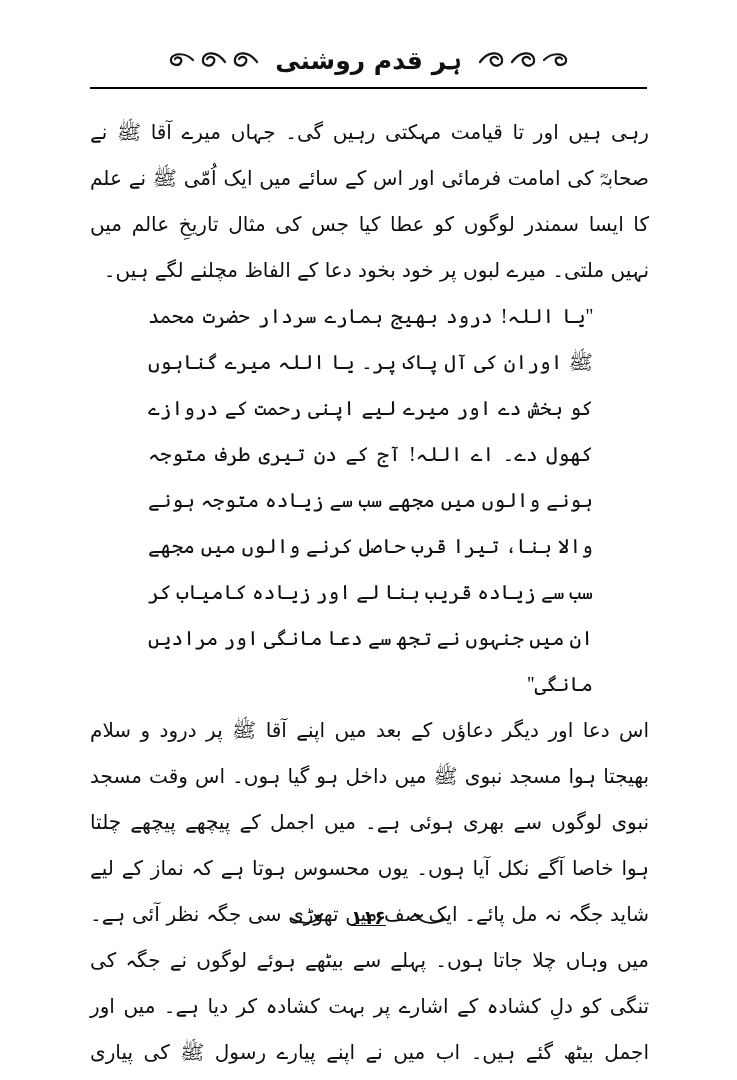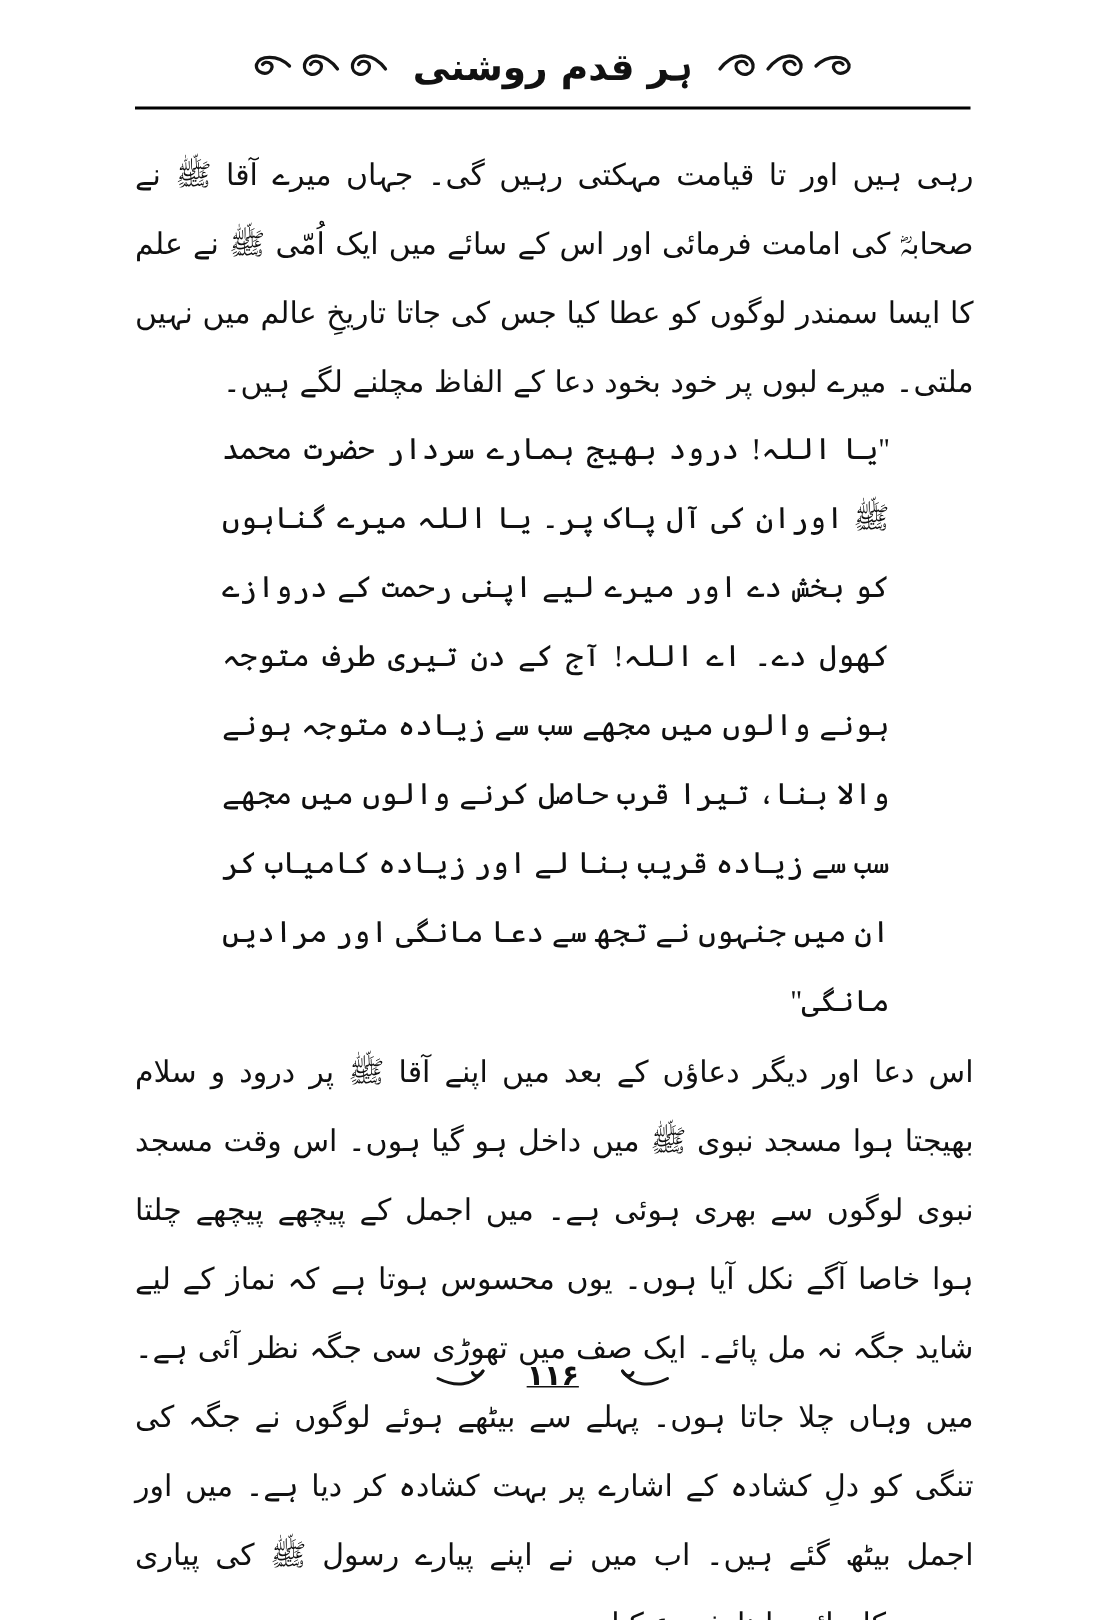--- a/index.html
+++ b/index.html
@@ -8,21 +8,21 @@
     position: relative;
     width: 737px;
     height: 1080px;
     margin: 0 auto;
     background: #ffffff;
     font-family: "DejaVu Sans", sans-serif;
     color: #111111;
     overflow: hidden;
   }
   
-  .page-header { padding-top: 24px; }
+  .page-header { padding-top: 40px; }
   .header-row {
     display: flex;
     align-items: center;
     justify-content: center;
     gap: 16px;
     height: 40px;
   }
   .title {
     margin: 0;
     font-size: 25px;
@@ -97,21 +97,21 @@
             <path d="M34 17 C42 6 54 6 56 14 C57 21 48 23 45 17 C43 12 50 10 52 14"></path>
             <path d="M66 15 C74 7 86 8 88 14 C89 20 80 22 78 17 C76 13 82 11 84 14"></path>
           </g>
         </svg>
       </span>
     </div>
     <div class="rule"></div>
   </header>
 
   <main class="content">
-    <p class="para">رہی ہیں اور تا قیامت مہکتی رہیں گی۔ جہاں میرے آقا ﷺ نے صحابہؓ کی امامت فرمائی اور اس کے سائے میں ایک اُمّی ﷺ نے علم کا ایسا سمندر لوگوں کو عطا کیا جس کی جاتا تاریخِ عالم میں نہیں ملتی۔ میرے لبوں پر خود بخود دعا کے الفاظ مچلنے لگے ہیں۔</p>
+    <p class="para">رہی ہیں اور تا قیامت مہکتی رہیں گی۔ جہاں میرے آقا ﷺ نے صحابہؓ کی امامت فرمائی اور اس کے سائے میں ایک اُمّی ﷺ نے علم کا ایسا سمندر لوگوں کو عطا کیا جس کی مثال تاریخِ عالم میں نہیں ملتی۔ میرے لبوں پر خود بخود دعا کے الفاظ مچلنے لگے ہیں۔</p>
     <blockquote class="quote">''یا اللہ! درود بھیج ہمارے سردار حضرت محمد ﷺ اوران کی آل پاک پر۔ یا اللہ میرے گناہوں کو بخش دے اور میرے لیے اپنی رحمت کے دروازے کھول دے۔ اے اللہ! آج کے دن تیری طرف متوجہ ہونے والوں میں مجھے سب سے زیادہ متوجہ ہونے والا بنا، تیرا قرب حاصل کرنے والوں میں مجھے سب سے زیادہ قریب بنا لے اور زیادہ کامیاب کر ان میں جنہوں نے تجھ سے دعا مانگی اور مرادیں مانگی''</blockquote>
     <p class="para">اس دعا اور دیگر دعاؤں کے بعد میں اپنے آقا ﷺ پر درود و سلام بھیجتا ہوا مسجد نبوی ﷺ میں داخل ہو گیا ہوں۔ اس وقت مسجد نبوی لوگوں سے بھری ہوئی ہے۔ میں اجمل کے پیچھے پیچھے چلتا ہوا خاصا آگے نکل آیا ہوں۔ یوں محسوس ہوتا ہے کہ نماز کے لیے شاید جگہ نہ مل پائے۔ ایک صف میں تھوڑی سی جگہ نظر آئی ہے۔ میں وہاں چلا جاتا ہوں۔ پہلے سے بیٹھے ہوئے لوگوں نے جگہ کی تنگی کو دلِ کشادہ کے اشارے پر بہت کشادہ کر دیا ہے۔ میں اور اجمل بیٹھ گئے ہیں۔ اب میں نے اپنے پیارے رسول ﷺ کی پیاری مسجد کا جائزہ لینا شروع کیا</p>
   </main>
 
   <footer class="page-footer">
     <span class="foot-orn">
       <svg width="34" height="16" viewBox="0 0 34 16" aria-hidden="true">
         <g fill="none" stroke="currentColor" stroke-width="2" stroke-linecap="round">
           <path d="M2 3 C9 13 20 14 32 8"></path>
           <path d="M2 3 C4 7 8 7 9 4"></path>

